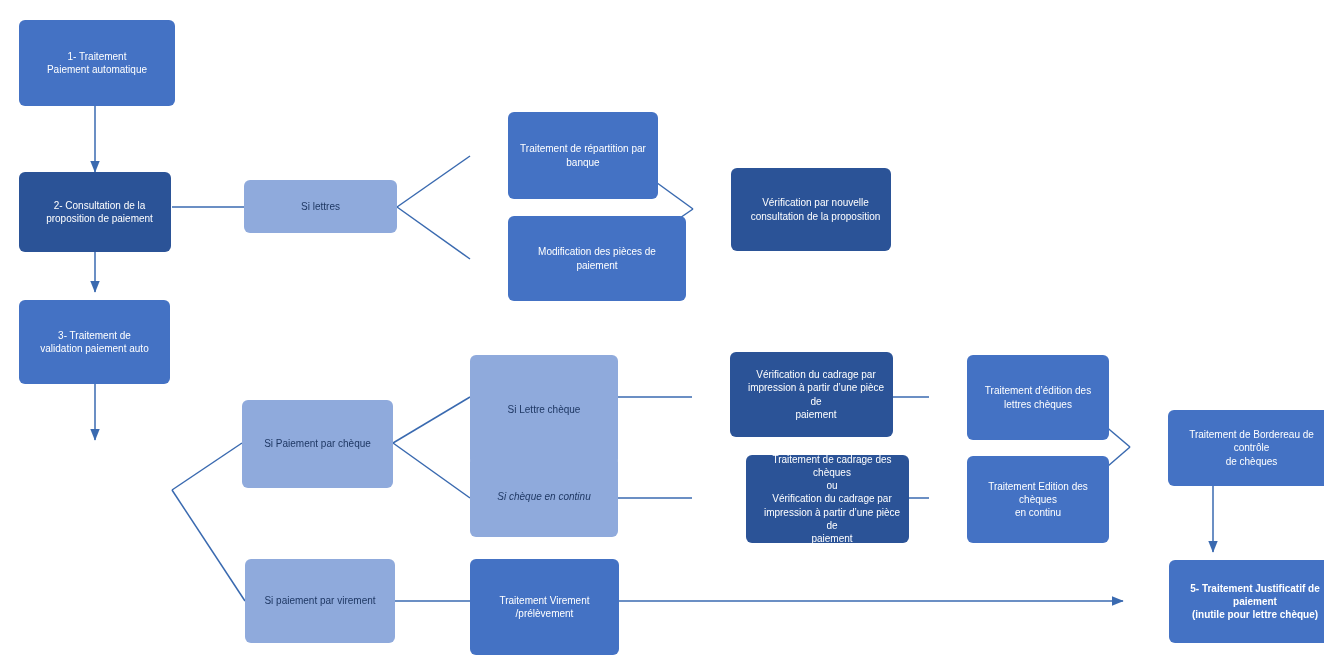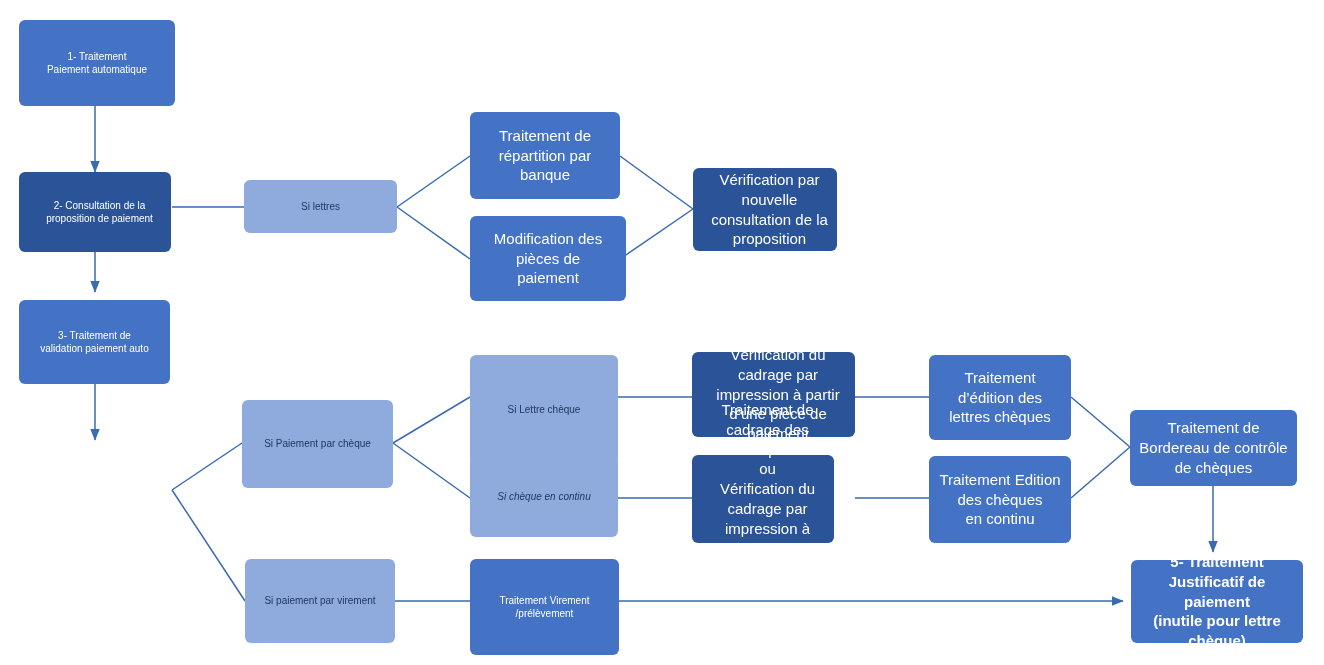--- a/index.html
+++ b/index.html
@@ -38,21 +38,21 @@
     z-index: 2;
   }
   .node .label {
     display: block;
     width: 100%;
     white-space: pre-line;
   }
   .fill-medium { background: #4472c4; color: #ffffff; }
   .fill-dark   { background: #2b5397; color: #ffffff; padding-left: 16px; }
   .fill-light  { background: #8faadc; color: #1f3864; }
-  .fs-9  { font-size: 15px; }
+  .fs-9  { font-size: 10px; margin-left: 38px; }
   .fs-10 { font-size: 10px; }
 </style>
 </head>
 <body>
 
 <div id="canvas">
 
   <svg id="edges" viewBox="0 0 1324 665" xmlns="http://www.w3.org/2000/svg">
     <defs>
       <marker id="arrow" markerWidth="9" markerHeight="9" refX="7.5" refY="3.2" orient="auto" markerUnits="strokeWidth">
@@ -117,26 +117,26 @@
 
   <div class="node fill-light fs-10" style="left:244px; top:180px; width:153px; height:53px;">
     <span class="label">Si lettres</span>
   </div>
 
   <div class="node fill-medium fs-9" style="left:470px; top:112px; width:150px; height:87px;">
     <span class="label">Traitement de répartition par
 banque</span>
   </div>
 
-  <div class="node fill-medium fs-9" style="left:470px; top:216px; width:156px; height:85px;">
+  <div class="node fill-medium fs-9" style="left:470px; top:216px; width:178px; height:85px;">
     <span class="label">Modification des pièces de
 paiement</span>
   </div>
 
-  <div class="node fill-dark fs-9" style="left:693px; top:168px; width:144px; height:83px;">
+  <div class="node fill-dark fs-9" style="left:693px; top:168px; width:160px; height:83px;">
     <span class="label">Vérification par nouvelle
 consultation de la proposition</span>
   </div>
 
   <div class="node fill-light fs-10" style="left:242px; top:400px; width:151px; height:88px;">
     <span class="label">Si Paiement par chèque</span>
   </div>
 
   <div class="node fill-light fs-10" style="left:470px; top:355px; width:148px; height:110px;justify-content:flex-end;">
     <span class="label">Si Lettre chèque</span>
@@ -145,21 +145,21 @@
   <div class="node fill-light fs-10" style="left:470px; top:456px; width:148px; height:81px;font-style:italic;">
     <span class="label">Si chèque en continu</span>
   </div>
 
   <div class="node fill-dark fs-9" style="left:692px; top:352px; width:163px; height:85px;">
     <span class="label">Vérification du cadrage par
 impression à partir d’une pièce de
 paiement</span>
   </div>
 
-  <div class="node fill-dark fs-9" style="left:692px; top:455px; width:142px; height:88px;">
+  <div class="node fill-dark fs-9" style="left:708px; top:455px; width:163px; height:88px;">
     <span class="label">Traitement de cadrage des chèques
 ou
 Vérification du cadrage par
 impression à partir d’une pièce de
 paiement</span>
   </div>
 
   <div class="node fill-medium fs-9" style="left:929px; top:355px; width:142px; height:85px;">
     <span class="label">Traitement d’édition des
 lettres chèques</span>

